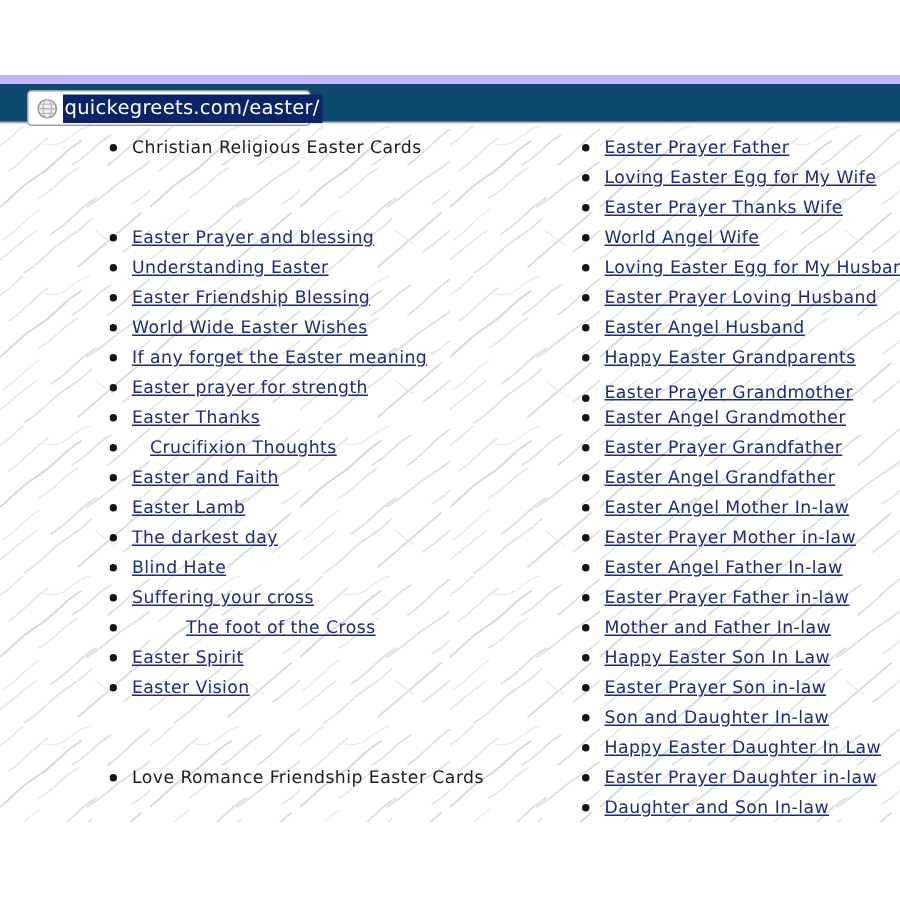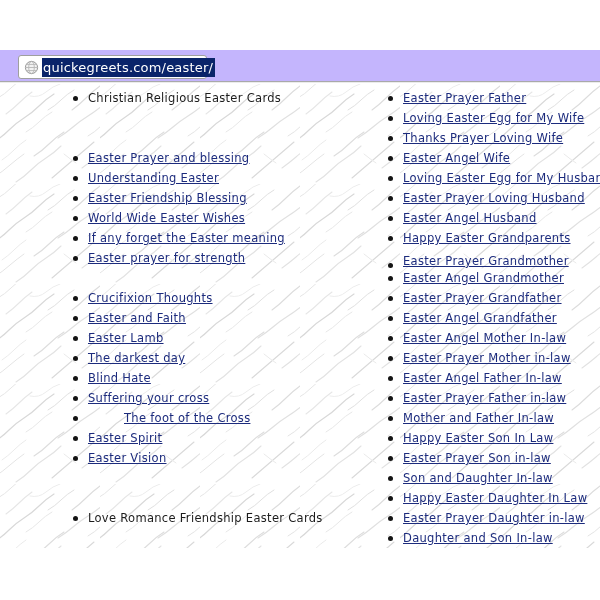--- a/index.html
+++ b/index.html
@@ -9,22 +9,22 @@
     --sel-fg:#ffffff;
   }
   html,body{margin:0;padding:0;}
   body{
     width:600px;height:600px;position:relative;overflow:hidden;
     background:#ffffff;
     font-family:"DejaVu Sans","Liberation Sans",sans-serif;
   }
   .chrome-top{position:absolute;top:0;left:0;width:600px;height:50px;background:#fff;}
   .toolbar{
-    position:absolute;top:50px;left:0;width:600px;height:32px;background:#c4b5fd;
-    border-top:1px solid #c4b5fd;border-bottom:1px solid #a9a9a9;
+    position:absolute;top:50px;left:0;width:600px;height:32px;background:#0c4a6e;
+    border-top:6px solid #c4b5fd;border-bottom:1px solid #a9a9a9;
     box-shadow:0 1px 0 #ececec;box-sizing:border-box;padding-left:43px;
   }
   .url-box{
     position:absolute;left:18px;top:4px;width:189px;height:24px;
     background:#fff;border:1px solid #9f9f9f;border-radius:3px;
     display:flex;align-items:center;padding:0 3px;box-sizing:border-box;
   }
   .globe{width:15px;height:15px;margin:0 3px 0 2px;flex:none;display:inline-block;}
   .url-sel{
     background:var(--sel-bg);color:var(--sel-fg);
@@ -111,21 +111,25 @@
       <a class="card-link" href="#">World Wide Easter Wishes</a>
     </div>
     <div class="row left" style="top: 144px;">
       <span class="bullet"></span>
       <a class="card-link" href="#">If any forget the Easter meaning</a>
     </div>
     <div class="row left" style="top: 164px;">
       <span class="bullet"></span>
       <a class="card-link" href="#">Easter prayer for strength</a>
     </div>
-    <div class="row left" style="top: 204px;">
+    <div class="row left" style="top: 184px;">
+      <span class="bullet"></span>
+      <a class="card-link" href="#">Easter Thanks</a>
+    </div>
+    <div class="row left" style="top: 204px; gap: 12px;">
       <span class="bullet"></span>
       <a class="card-link" href="#">Crucifixion Thoughts</a>
     </div>
     <div class="row left" style="top: 224px;">
       <span class="bullet"></span>
       <a class="card-link" href="#">Easter and Faith</a>
     </div>
     <div class="row left" style="top: 244px;">
       <span class="bullet"></span>
       <a class="card-link" href="#">Easter Lamb</a>
@@ -161,25 +165,25 @@
     <div class="row right" style="top: 4px;">
       <span class="bullet"></span>
       <a class="card-link" href="#">Easter Prayer Father</a>
     </div>
     <div class="row right" style="top: 24px;">
       <span class="bullet"></span>
       <a class="card-link" href="#">Loving Easter Egg for My Wife</a>
     </div>
     <div class="row right" style="top: 44px;">
       <span class="bullet"></span>
-      <a class="card-link" href="#">Thanks Prayer Loving Wife</a>
+      <a class="card-link" href="#">Easter Prayer Thanks Wife</a>
     </div>
     <div class="row right" style="top: 64px;">
       <span class="bullet"></span>
-      <a class="card-link" href="#">Easter Angel Wife</a>
+      <a class="card-link" href="#">World Angel Wife</a>
     </div>
     <div class="row right" style="top: 84px;">
       <span class="bullet"></span>
       <a class="card-link" href="#">Loving Easter Egg for My Husband</a>
     </div>
     <div class="row right" style="top: 104px;">
       <span class="bullet"></span>
       <a class="card-link" href="#">Easter Prayer Loving Husband</a>
     </div>
     <div class="row right" style="top: 124px;">

